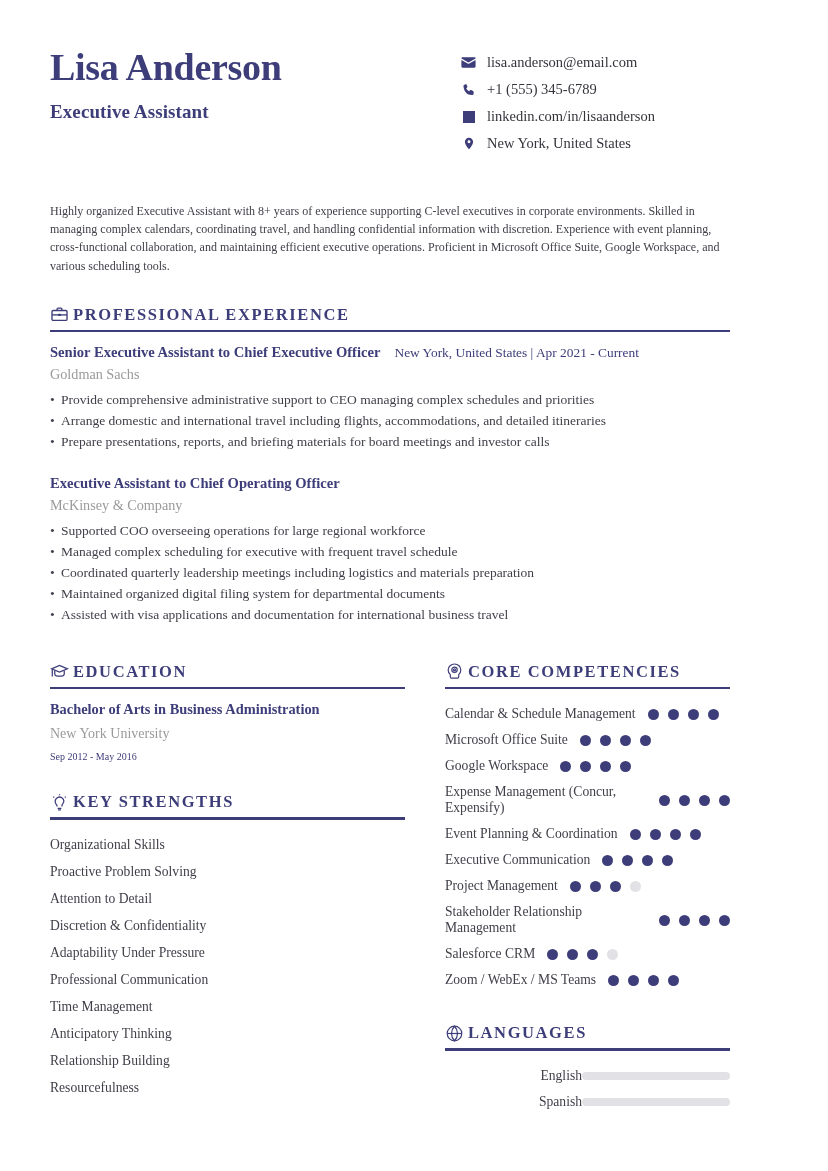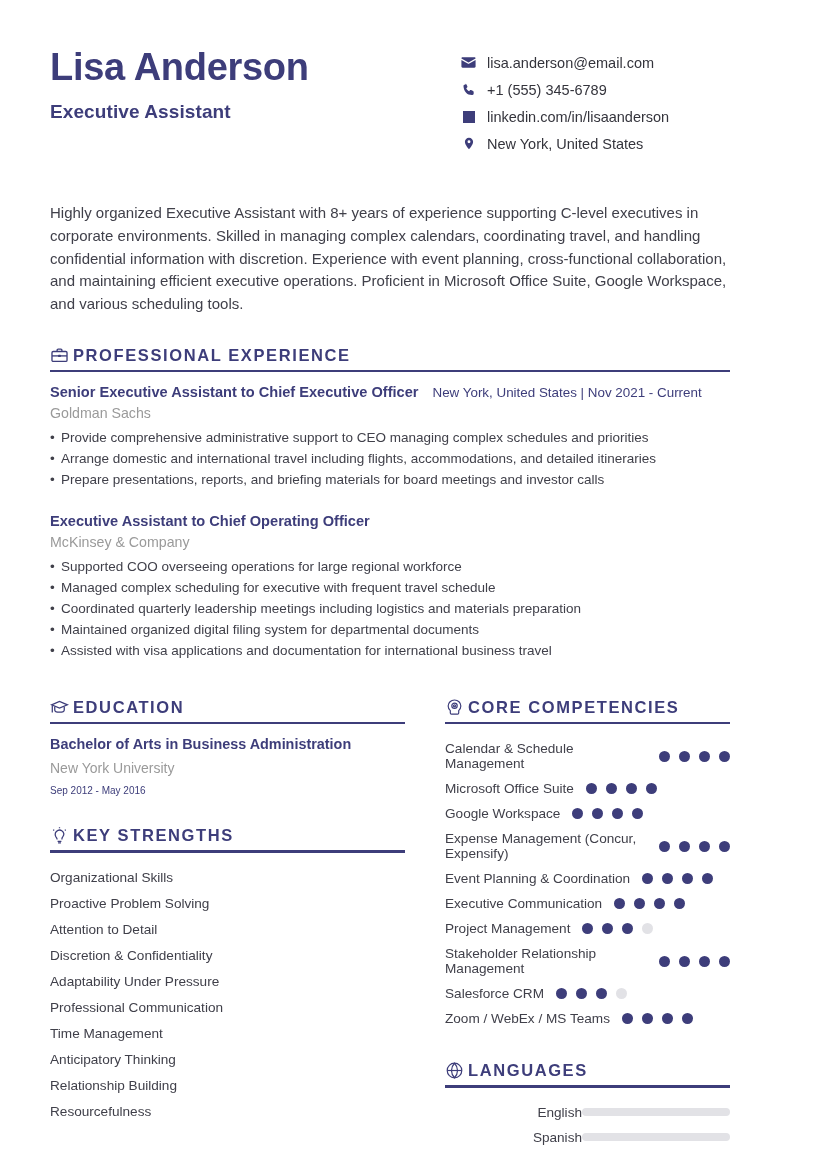--- a/index.html
+++ b/index.html
@@ -14,20 +14,21 @@
     color: #3a3a3a;
     position: relative;
     overflow: hidden;
   }
   .page {
     box-sizing: border-box;
     width: 780px;
     height: 1171px;
     padding: 46px 50px 20px 50px;
     background: #ffffff;
+    font-family: Liberation Serif, serif;
   }
 
   
   .header {
     display: flex;
     justify-content: space-between;
     align-items: flex-start;
   }
   .identity { padding-top: 2px; }
   .name {
@@ -65,21 +66,21 @@
     display: inline-flex;
     align-items: center;
     justify-content: center;
     color: #3d3d7a;
   }
   .contact-row .ci svg { display: block; }
 
   
   .summary {
     margin-top: 40px;
-    font-size: 15px;
+    font-size: 12px;
     line-height: 1.52;
     color: #40404a;
     text-align: left;
   }
 
   
   .section { margin-top: 30px; }
   .sec-head {
     display: flex;
     align-items: center;
@@ -290,21 +291,21 @@
           <rect x="10.3" y="11" width="3.4" height="3" rx=".7" fill="currentColor" stroke="none"></rect>
         </svg>
       </span>
       <span class="sec-title">PROFESSIONAL EXPERIENCE</span>
     </div>
     <div class="sec-rule"></div>
 
     <div class="job">
       <div class="job-line">
         <span class="job-role">Senior Executive Assistant to Chief Executive Officer</span>
-        <span class="job-meta">New York, United States | Nov 2021 - Current</span>
+        <span class="job-meta">New York, United States | Apr 2021 - Current</span>
       </div>
       <div class="job-company">Goldman Sachs</div>
       <ul class="bullets">
         <li>Provide comprehensive administrative support to CEO managing complex schedules and priorities</li>
         <li>Arrange domestic and international travel including flights, accommodations, and detailed itineraries</li>
         <li>Prepare presentations, reports, and briefing materials for board meetings and investor calls</li>
       </ul>
     </div>
 
     <div class="job">

